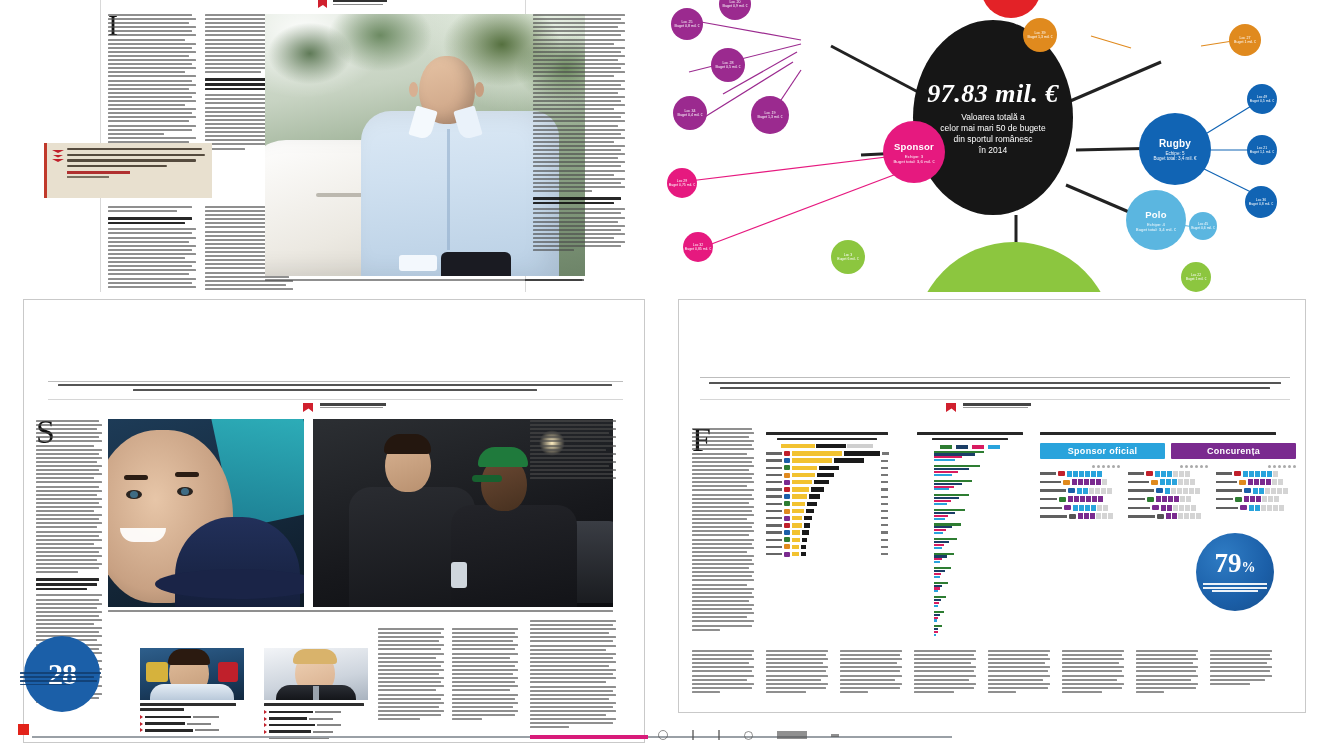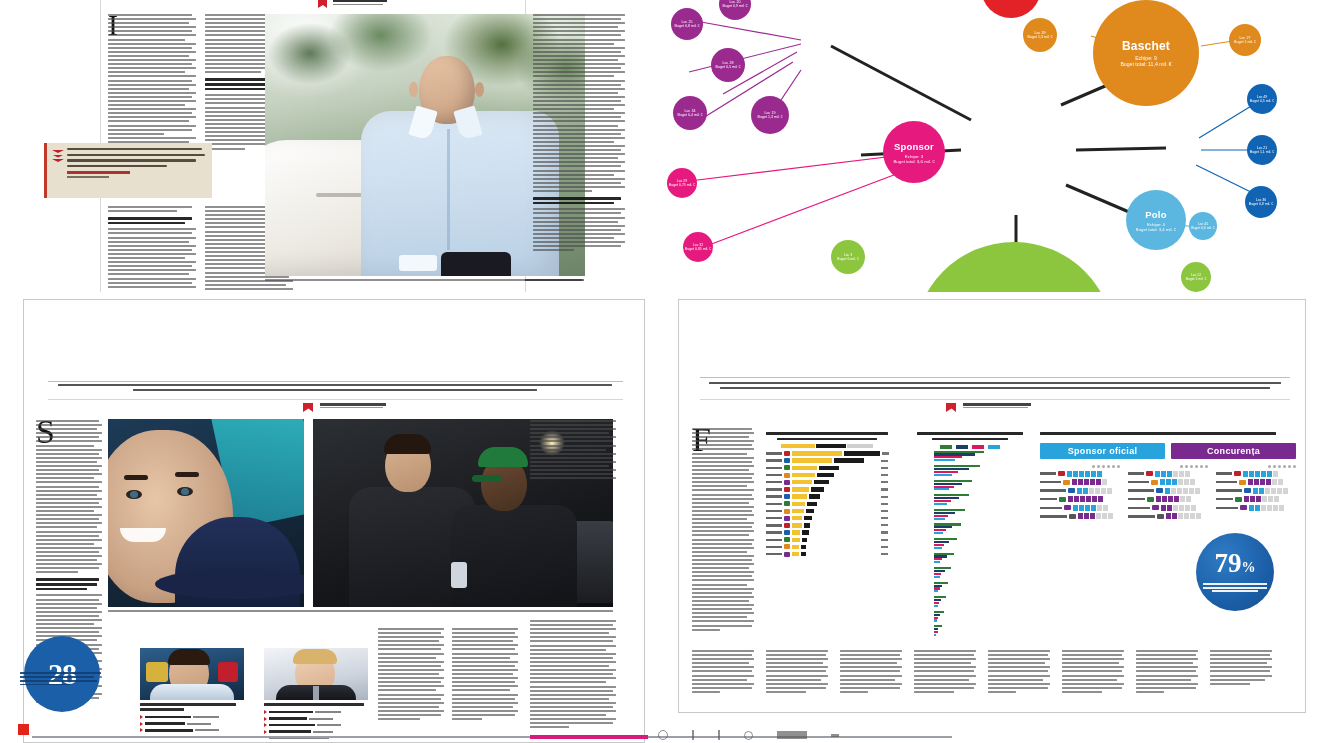--- a/index.html
+++ b/index.html
@@ -504,30 +504,39 @@
       </g>
       <g stroke="#e6197f" stroke-width="1.2" fill="none">
         <line x1="283" y1="150" x2="20" y2="182"></line>
           <line x1="283" y1="156" x2="40" y2="248"></line>
       </g>
       <g stroke="#5bb6e0" stroke-width="1.2" fill="none">
         <line x1="500" y1="222" x2="540" y2="228"></line>
       </g>
     </svg>
 
-
-
-    <div class="bub" id="hub-baschet" style="left:432px;top:0px;width:106px;height:106px;background:#e08a1e;">
-      <div class="bname" style="font-size:12px">Baschet</div>
-      <div class="bmeta" style="font-size:5.2px">
-        <span>Echipe: 9</span>
-        <span>Buget total: 11,4 mil. €</span>
+    <div class="bub" id="centre-bub" style="left:252px;top:20px;width:160px;height:195px;">
+      <div class="big">97.83 mil. €</div>
+      <div class="sub">
+        <span>Valoarea totală a</span><br>
+        <span>celor mai mari 50 de bugete</span><br>
+        <span>din sportul românesc</span><br>
+        <span>în 2014</span>
       </div>
     </div>
 
+
+
+    <div class="bub" id="hub-rugby" style="left:478px;top:113px;width:72px;height:72px;background:#1164b4;">
+      <div class="bname" style="font-size:10px">Rugby</div>
+      <div class="bmeta" style="font-size:4.6px">
+        <span>Echipe: 5</span>
+        <span>Buget total: 3,4 mil. €</span>
+      </div>
+    </div>
 
     <div class="bub" id="hub-hochei" style="left:222px;top:121px;width:62px;height:62px;background:#e6197f;">
       <div class="bname" style="font-size:9.5px">Sponsor</div>
       <div class="bmeta" style="font-size:4.4px">
         <span>Echipe: 3</span>
         <span>Buget total: 3,6 mil. €</span>
       </div>
     </div>
 
     <div class="bub" id="hub-polo" style="left:465px;top:190px;width:60px;height:60px;background:#5bb6e0;">

